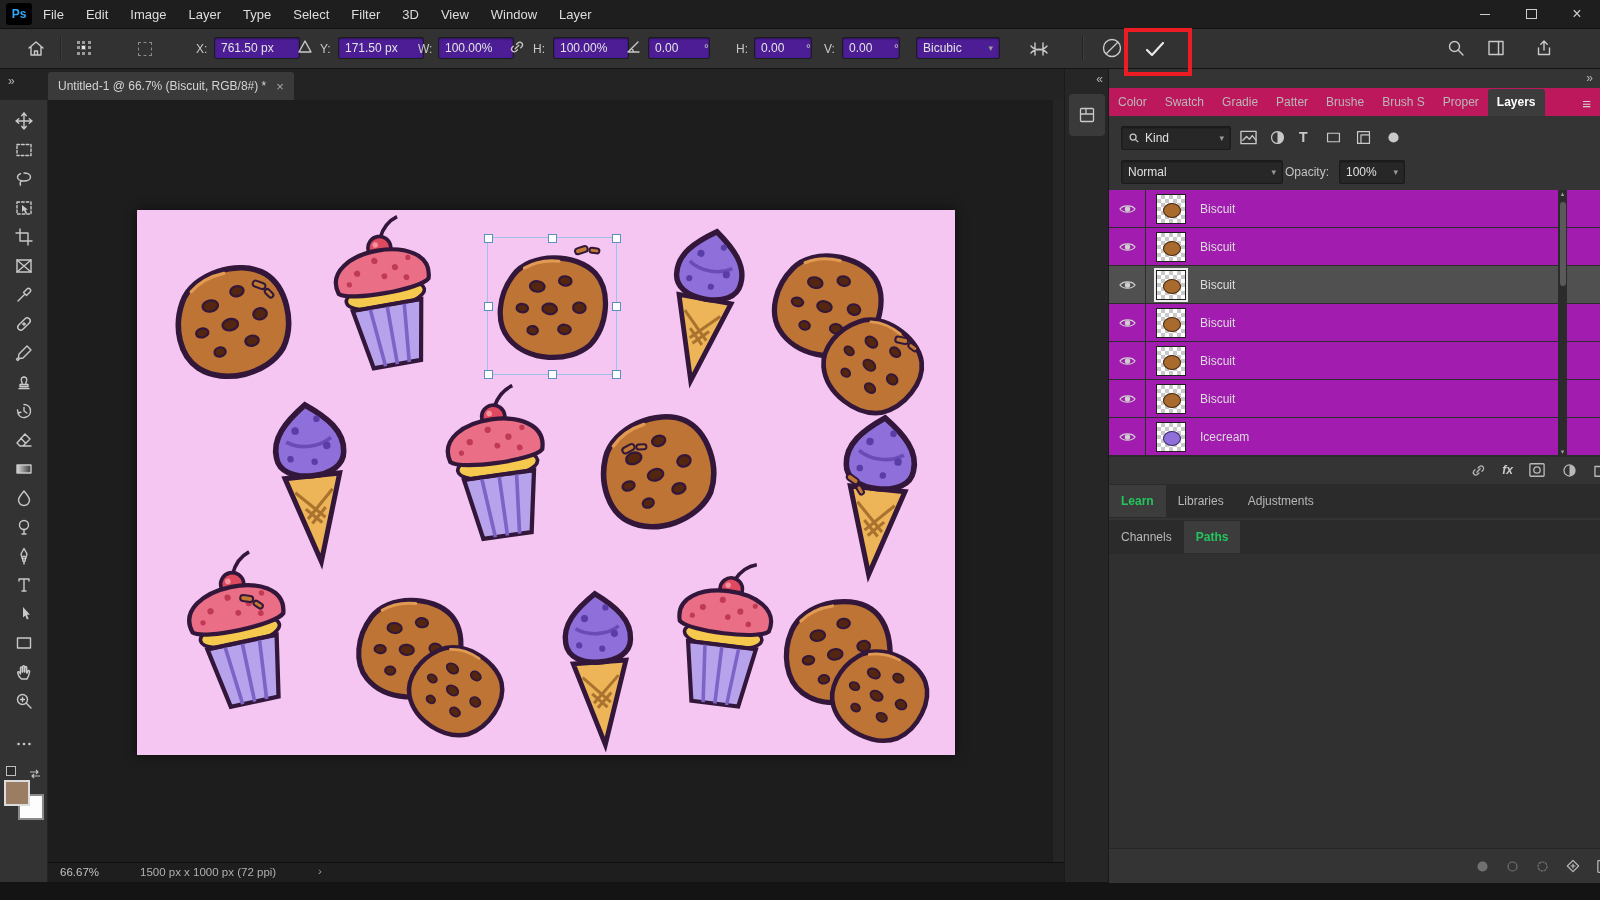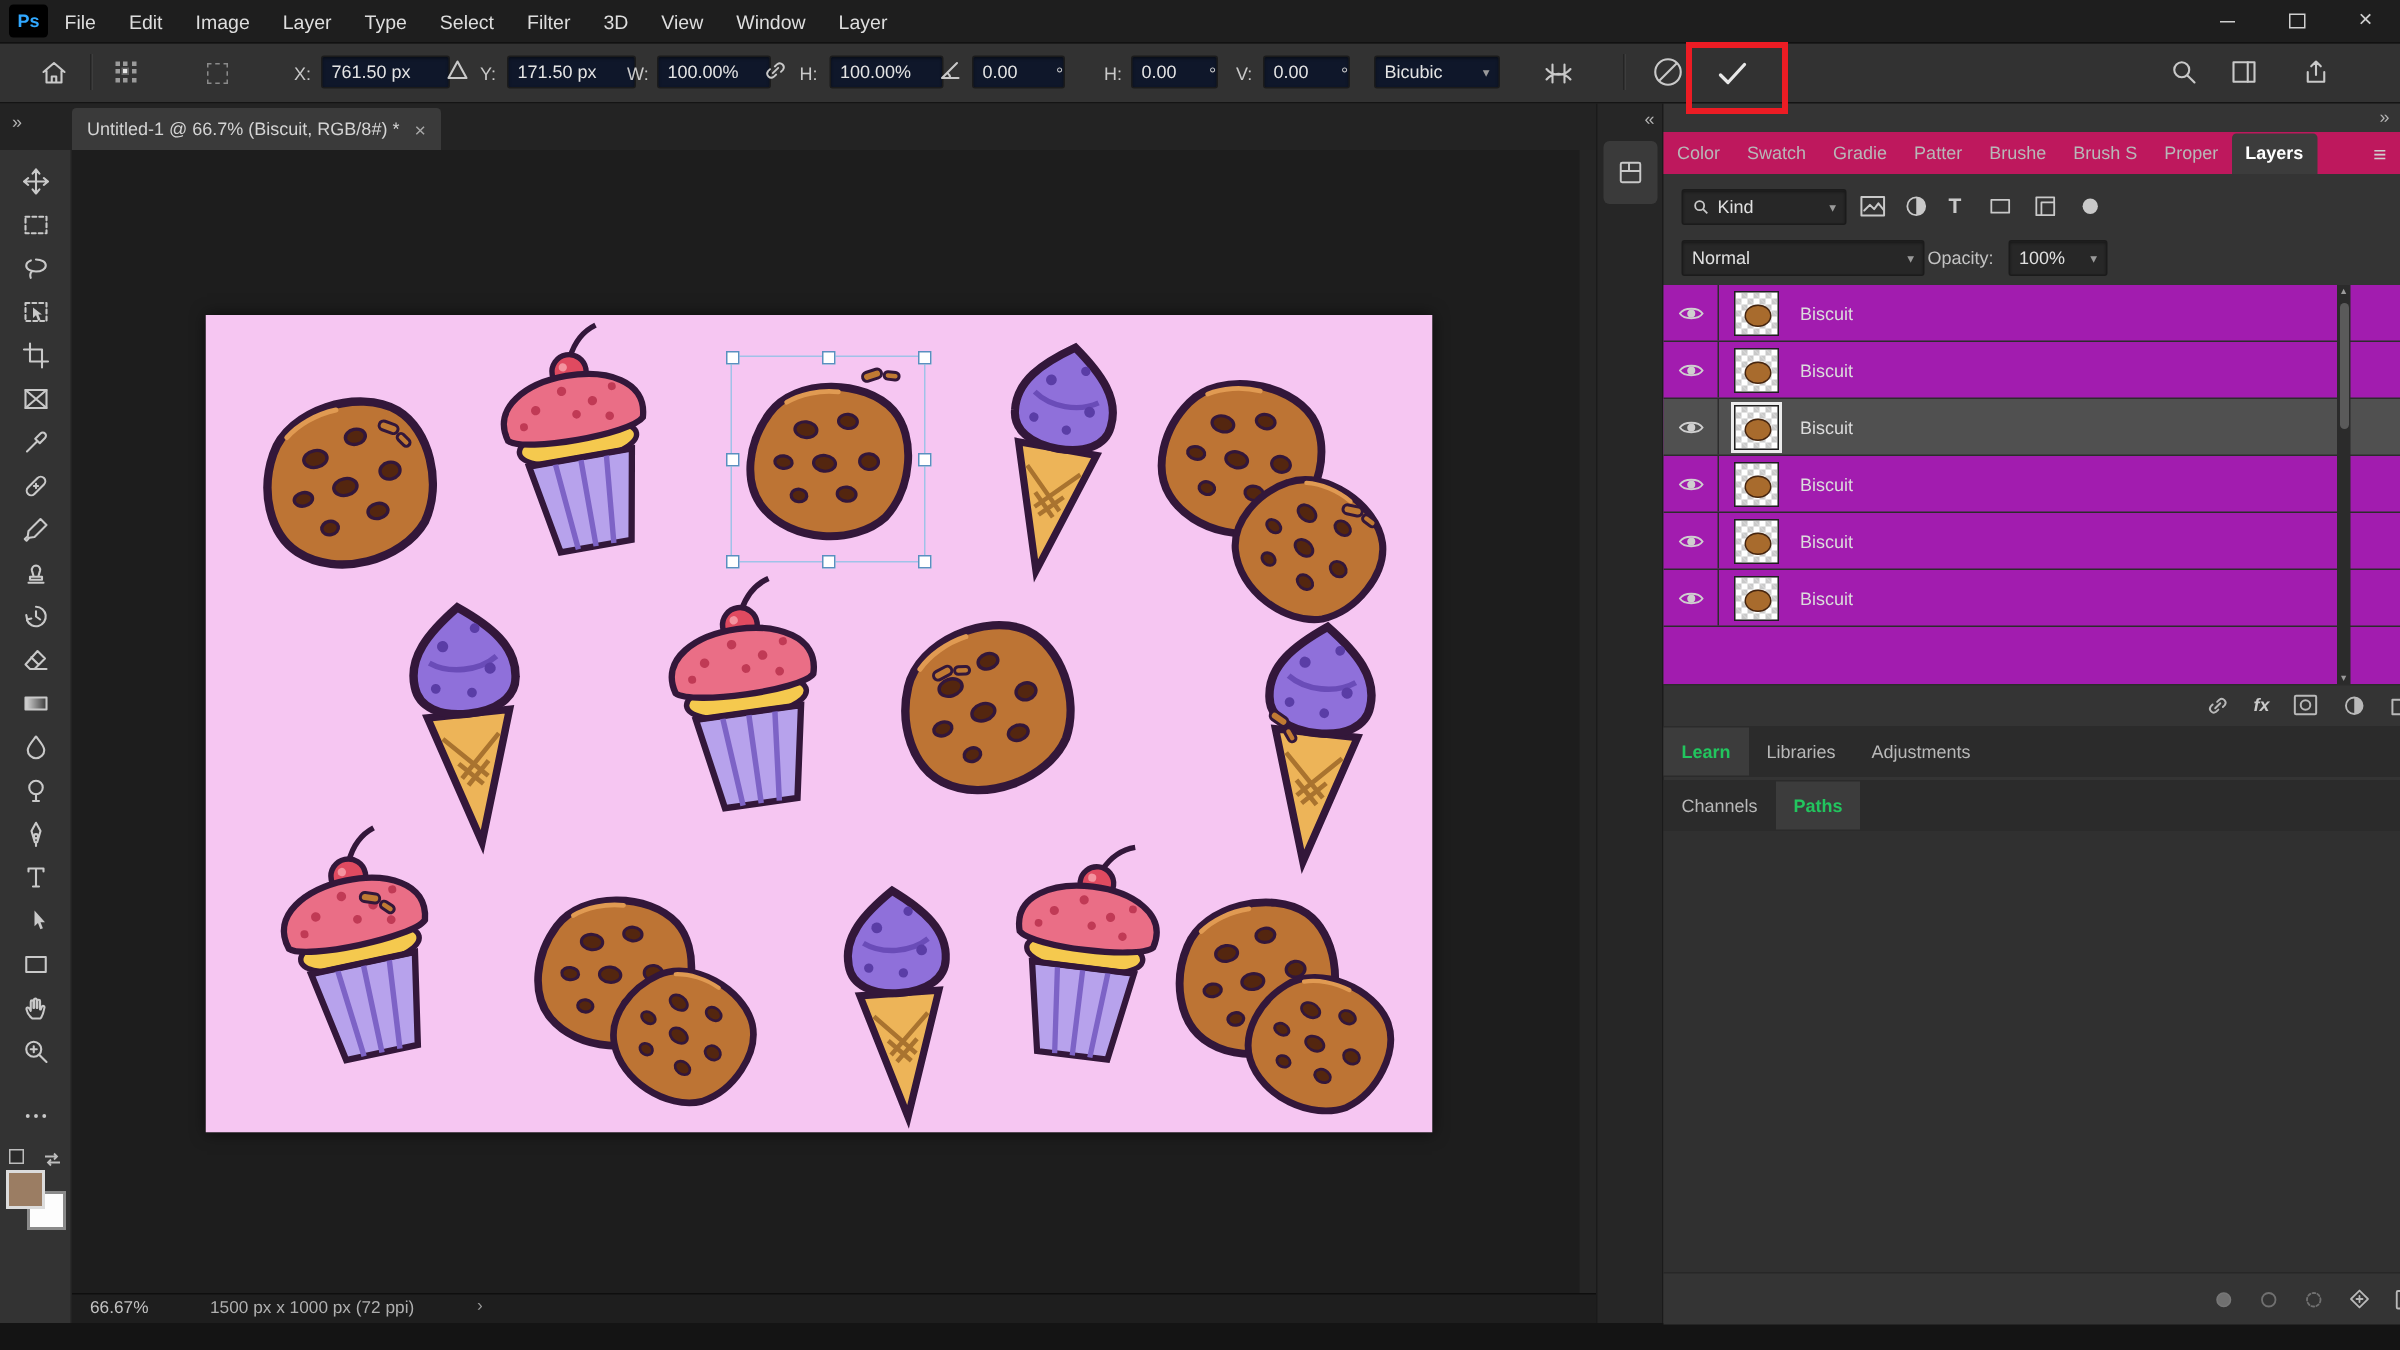--- a/index.html
+++ b/index.html
@@ -9,21 +9,21 @@
   #menubar{left:0;top:0;width:1600px;height:28px;background:#1e1e1e;display:flex;align-items:center;border-bottom:1px solid #111;position:absolute;z-index:5}
   #pslogo{width:26px;height:22px;margin-left:6px;background:#000000;color:#31a8ff;font-weight:bold;font-size:12px;display:flex;align-items:center;justify-content:center;border-radius:3px}
   .mitem{padding:0 11px;font-size:13px;color:#dedede;height:28px;display:flex;align-items:center;cursor:default}
   #winbtns{margin-left:auto;display:flex}
   .wbtn{width:46px;height:28px;display:flex;align-items:center;justify-content:center;color:#cfcfcf}
   .minbar{width:10px;height:1px;background:#cfcfcf}
   .restbox{width:9px;height:8px;border:1px solid #cfcfcf}
   
   #optionsbar{left:0;top:28px;width:1600px;height:40px;background:#323232;border-bottom:1px solid #141414;position:absolute;z-index:4}
   .olbl{position:absolute;top:14px;font-size:12px;color:#c9c9c9}
-  .field{position:absolute;top:9px;height:20px;background:#0f172a;border:1px solid #1b1b1b;border-radius:2px;color:#e4e4e4;font-size:12px;display:flex;align-items:center;padding:0 6px;box-shadow:inset 0 1px 2px rgba(0,0,0,.45)}
+  .field{position:absolute;top:9px;height:20px;background:#4c1d95;border:1px solid #1b1b1b;border-radius:2px;color:#e4e4e4;font-size:12px;display:flex;align-items:center;padding:0 6px;box-shadow:inset 0 1px 2px rgba(0,0,0,.45)}
   .oicn{position:absolute;top:10px}
   .oicn svg,.icn svg{stroke:#c9c9c9;fill:none;stroke-width:1.4;stroke-linecap:round;stroke-linejoin:round}
   .osep{position:absolute;top:8px;width:1px;height:24px;background:#242424;border-right:1px solid #3d3d3d}
   #refgrid{position:absolute;left:76px;top:12px;width:16px;height:16px;display:grid;grid-template-columns:repeat(3,1fr);grid-template-rows:repeat(3,1fr)}
   #refgrid i{width:3px;height:3px;background:#9a9a9a;margin:auto}
   #refgrid i.c{background:#e8e8e8;outline:1px solid #666}
   #redbox{position:absolute;left:1124px;top:28px;width:60px;height:40px;border:4px solid #ec1c24;z-index:60;pointer-events:none}
   
   #tabrow{left:0;top:68px;width:1064px;height:32px;background:#232323;position:absolute}
   #doctab{position:absolute;left:48px;top:4px;height:28px;background:#3a3a3a;border-radius:3px 3px 0 0;display:flex;align-items:center;padding:0 10px;font-size:12px;color:#d4d4d4;gap:10px}
@@ -612,20 +612,32 @@
           <svg width="17" height="12" viewBox="0 0 18 12" style="stroke:#cfcfcf;fill:none;stroke-width:1.3">
             <path d="M1 6C4 1.5 14 1.5 17 6 14 10.5 4 10.5 1 6Z"></path>
             <circle cx="9" cy="6" r="2.2" style="fill:#cfcfcf"></circle>
           </svg>
         </div>
       <div class="thumb chk">
           <div class="blob"></div>
         </div>
       <span class="lname">Biscuit</span>
     </div>
+    <div class="lrow">
+      <div class="eyewrap">
+          <svg width="17" height="12" viewBox="0 0 18 12" style="stroke:#cfcfcf;fill:none;stroke-width:1.3">
+            <path d="M1 6C4 1.5 14 1.5 17 6 14 10.5 4 10.5 1 6Z"></path>
+            <circle cx="9" cy="6" r="2.2" style="fill:#cfcfcf"></circle>
+          </svg>
+        </div>
+      <div class="thumb chk">
+          <div class="blob ice"></div>
+        </div>
+      <span class="lname">Icecream</span>
+    </div>
   </div>
   <div id="lscroll">
     <span class="sa" style="top:0">▴</span>
     <div class="thumb2"></div>
     <span class="sa" style="bottom:0">▾</span>
   </div>
 
   <div class="prow acticons" style="top:388px;border-top:1px solid #2c2c2c">
     <div class="icn">
         <svg width="17" height="17" viewBox="0 0 20 20" style="stroke:#b9b9b9;fill:none;stroke-width:1.5">

